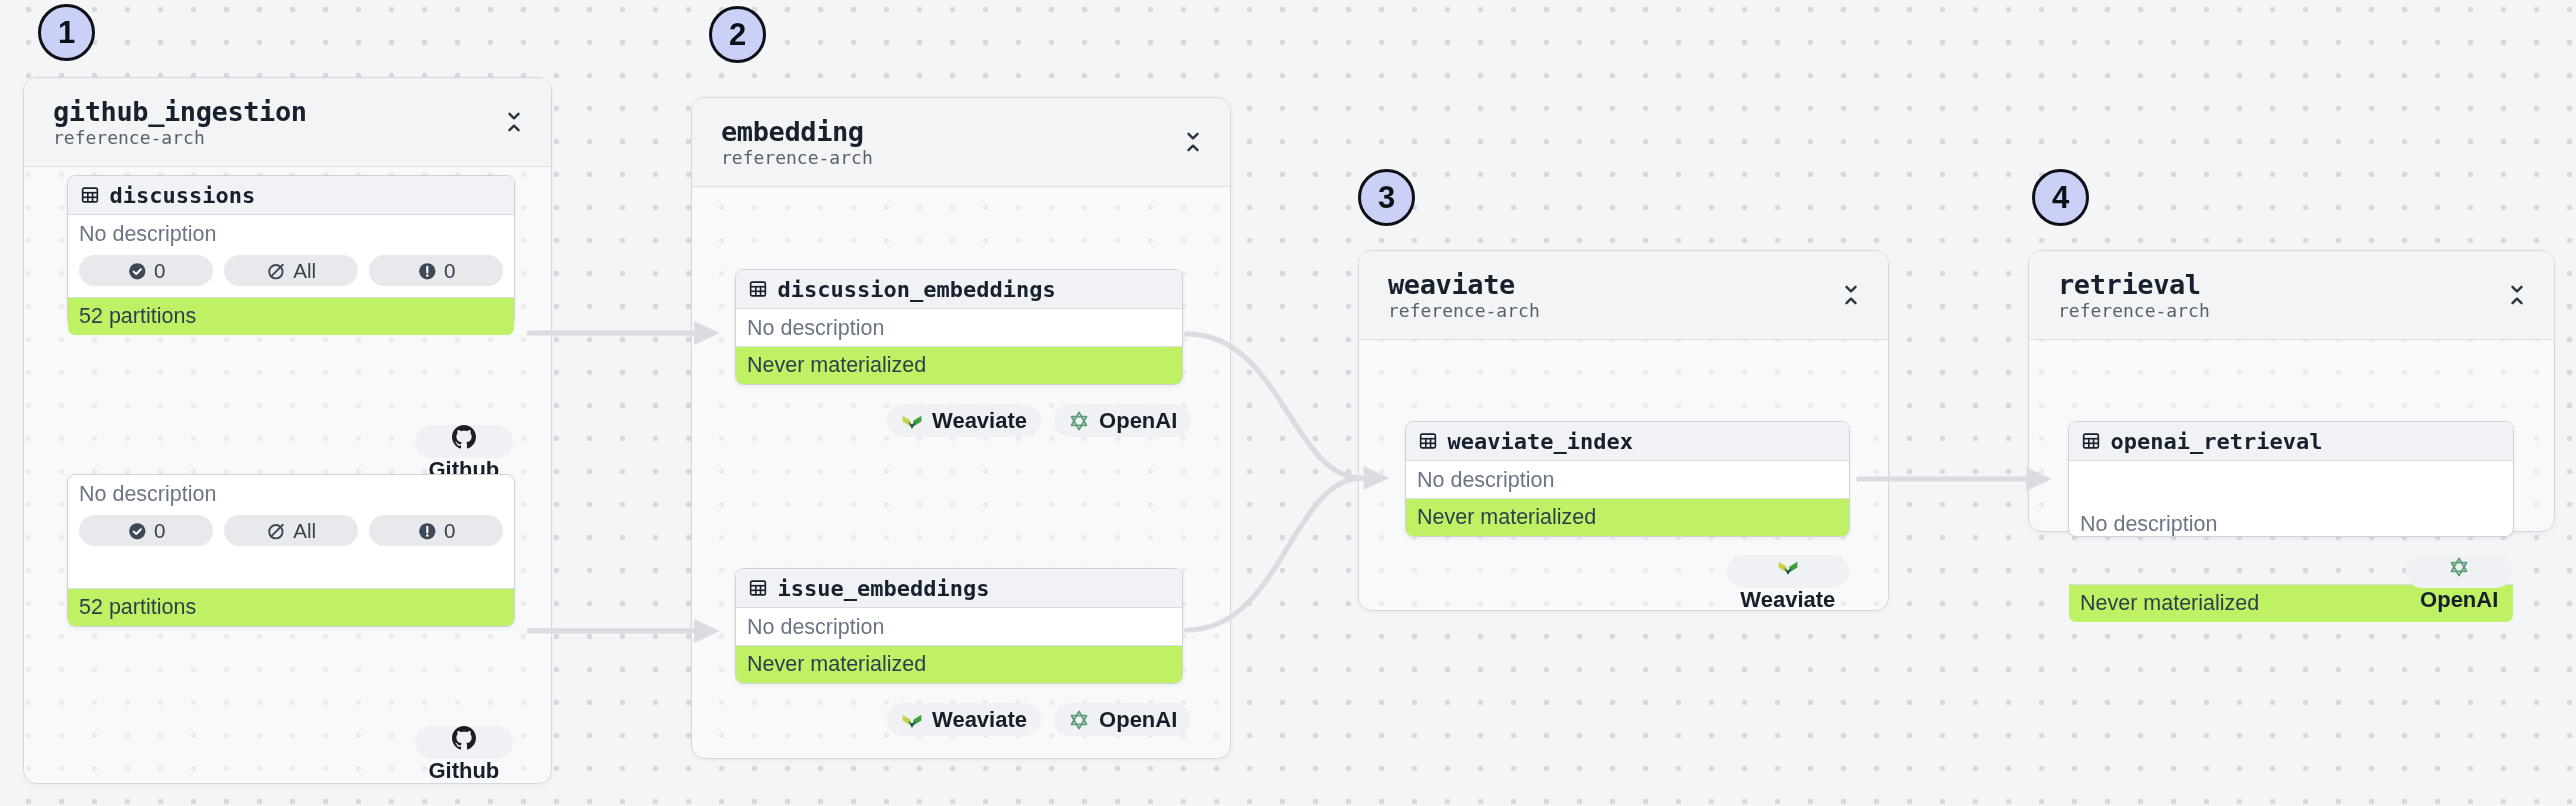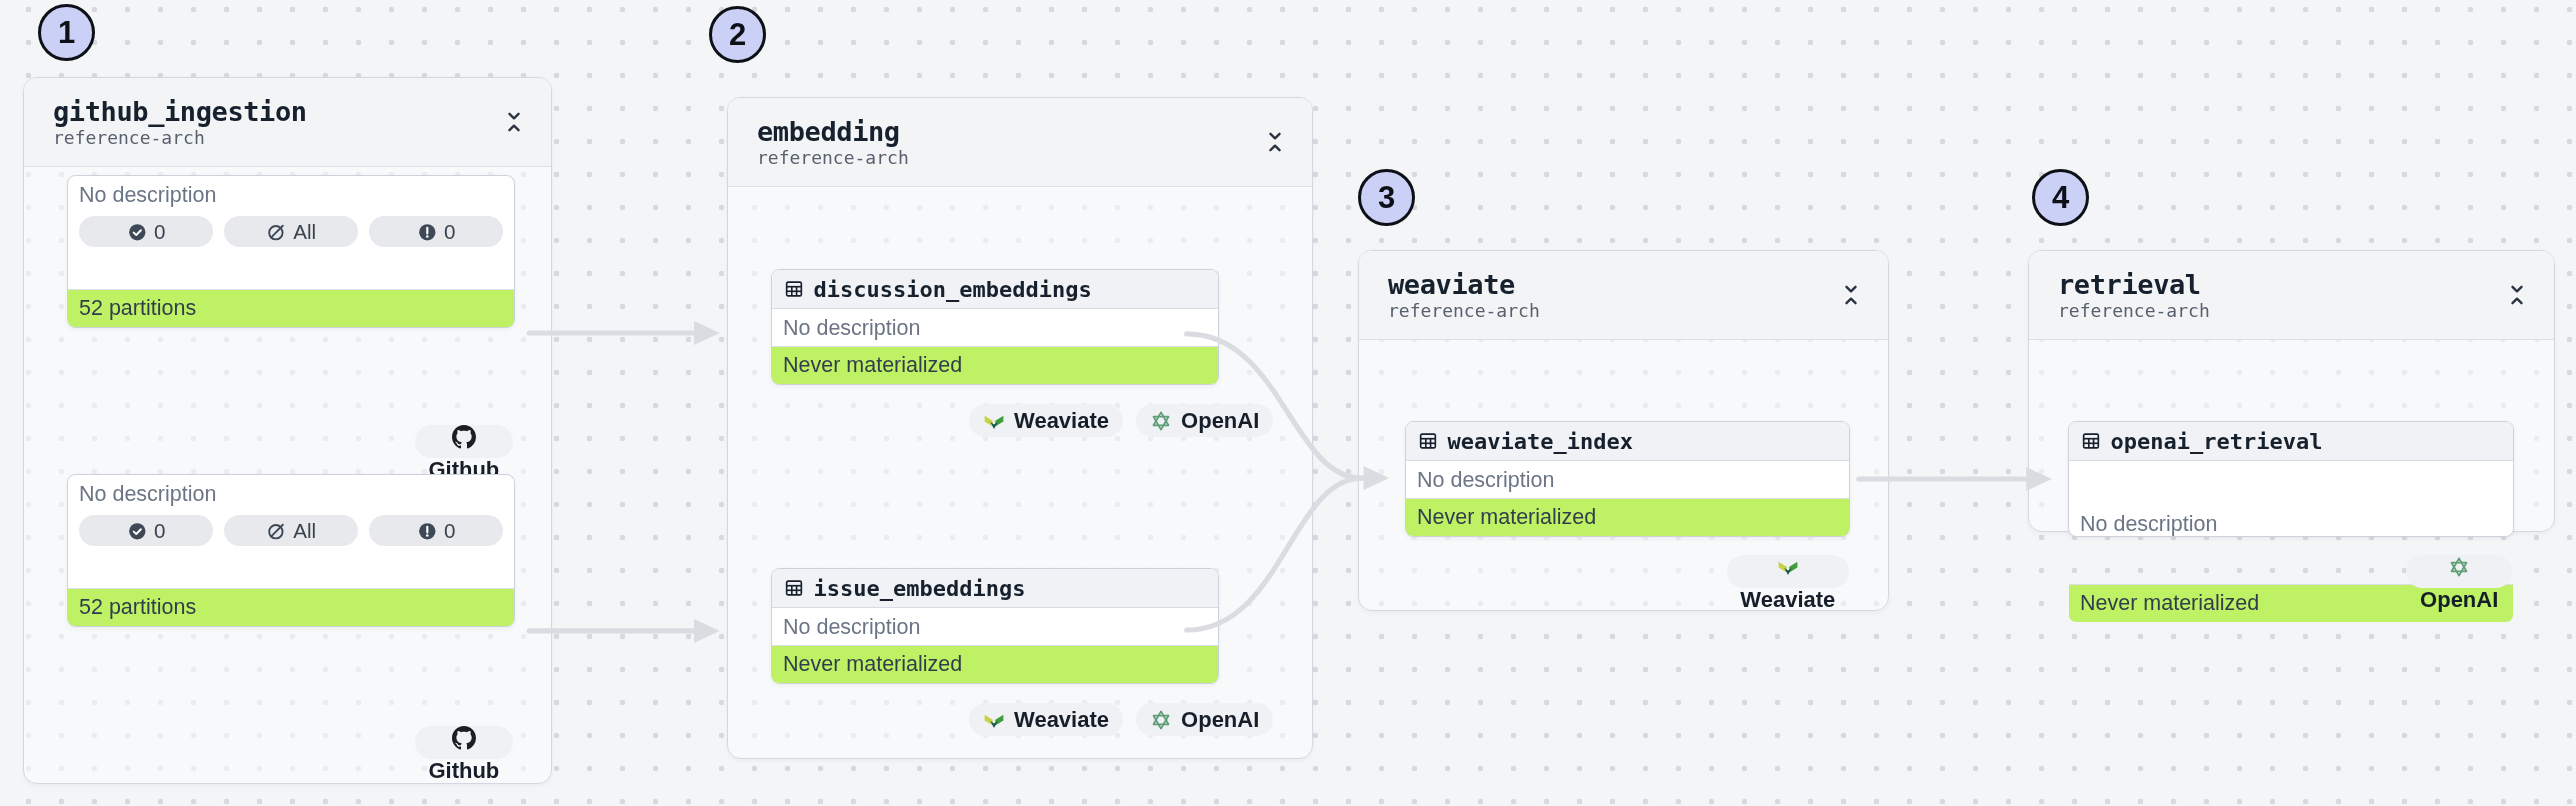--- a/index.html
+++ b/index.html
@@ -161,20 +161,26 @@
         <div class="group-subtitle">reference-arch</div>
       </div>
       <span class="collapse-btn">
           <svg width="22" height="26" viewBox="0 0 26 30">
             <use href="#i-collapse"></use>
           </svg>
         </span>
     </header>
 
     <div class="card" style="left:43px;top:97px;height:153px;">
+      <div class="card-h">
+        <svg class="icon" width="22" height="22" viewBox="0 0 26 26">
+            <use href="#i-table"></use>
+          </svg>
+        <span>discussions</span>
+      </div>
       <div class="card-desc">No description</div>
       <div class="pill-row">
         <div class="pill">
           <svg class="icon" width="20.6" height="20.6" viewBox="0 0 24 24">
               <use href="#i-check-circle"></use>
             </svg>
           <span>0</span>
         </div>
         <div class="pill">
           <svg class="icon" width="20.6" height="20.6" viewBox="0 0 24 24">
@@ -225,21 +231,21 @@
     </div>
 
     <div class="badge abs" style="right:38px;top:648px;">
       <svg class="icon" width="24" height="24" viewBox="0 0 28 28">
           <use href="#i-github"></use>
         </svg>
       <span>Github</span>
     </div>
   </section>
 
-  <section class="group" style="left:691px;top:97px;width:586px;height:662px;margin-left:36px;">
+  <section class="group" style="left:691px;top:97px;width:540px;height:662px;">
     <header class="group-header">
       <div>
         <div class="group-title">embedding</div>
         <div class="group-subtitle">reference-arch</div>
       </div>
       <span class="collapse-btn">
           <svg width="22" height="26" viewBox="0 0 26 30">
             <use href="#i-collapse"></use>
           </svg>
         </span>

